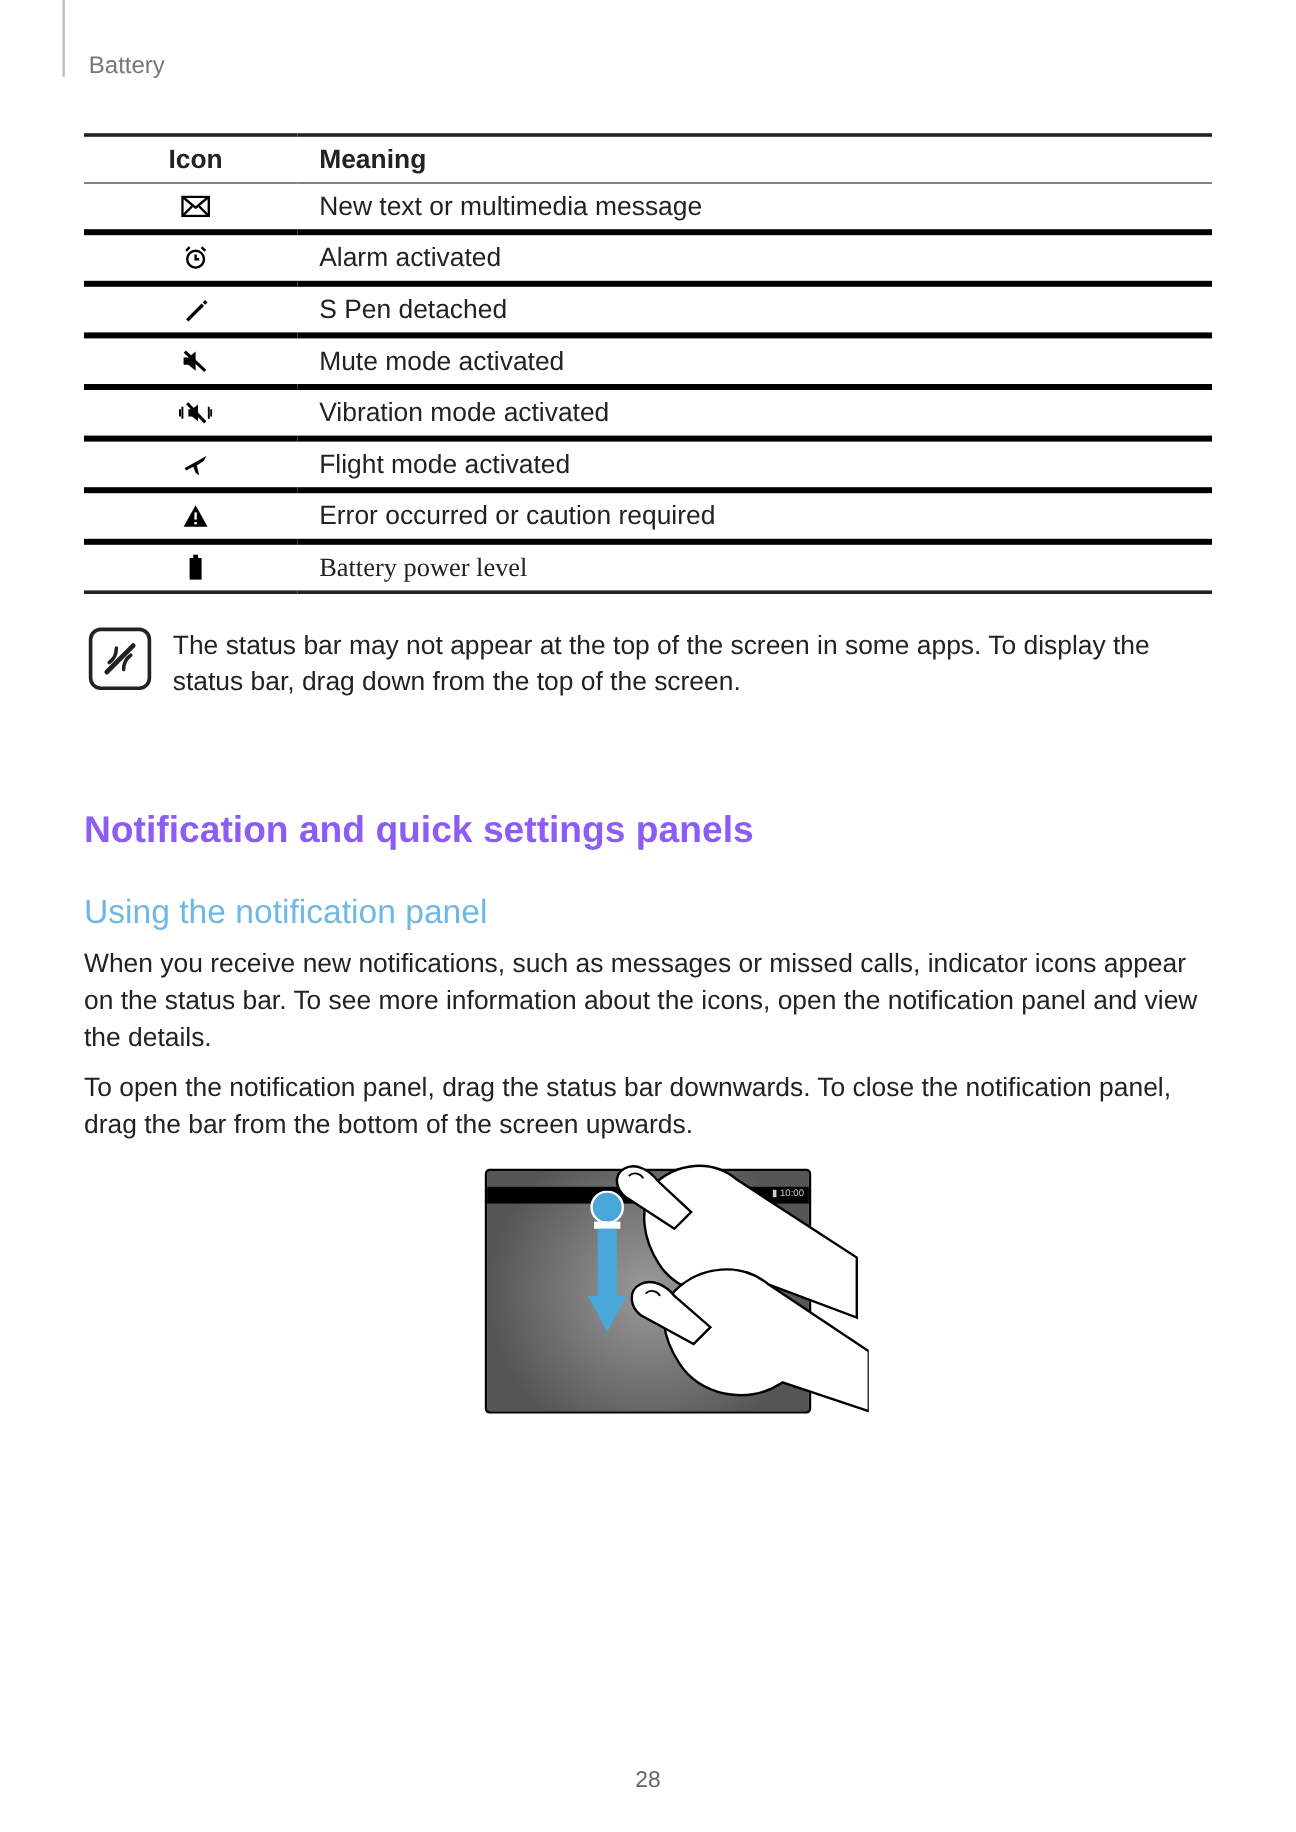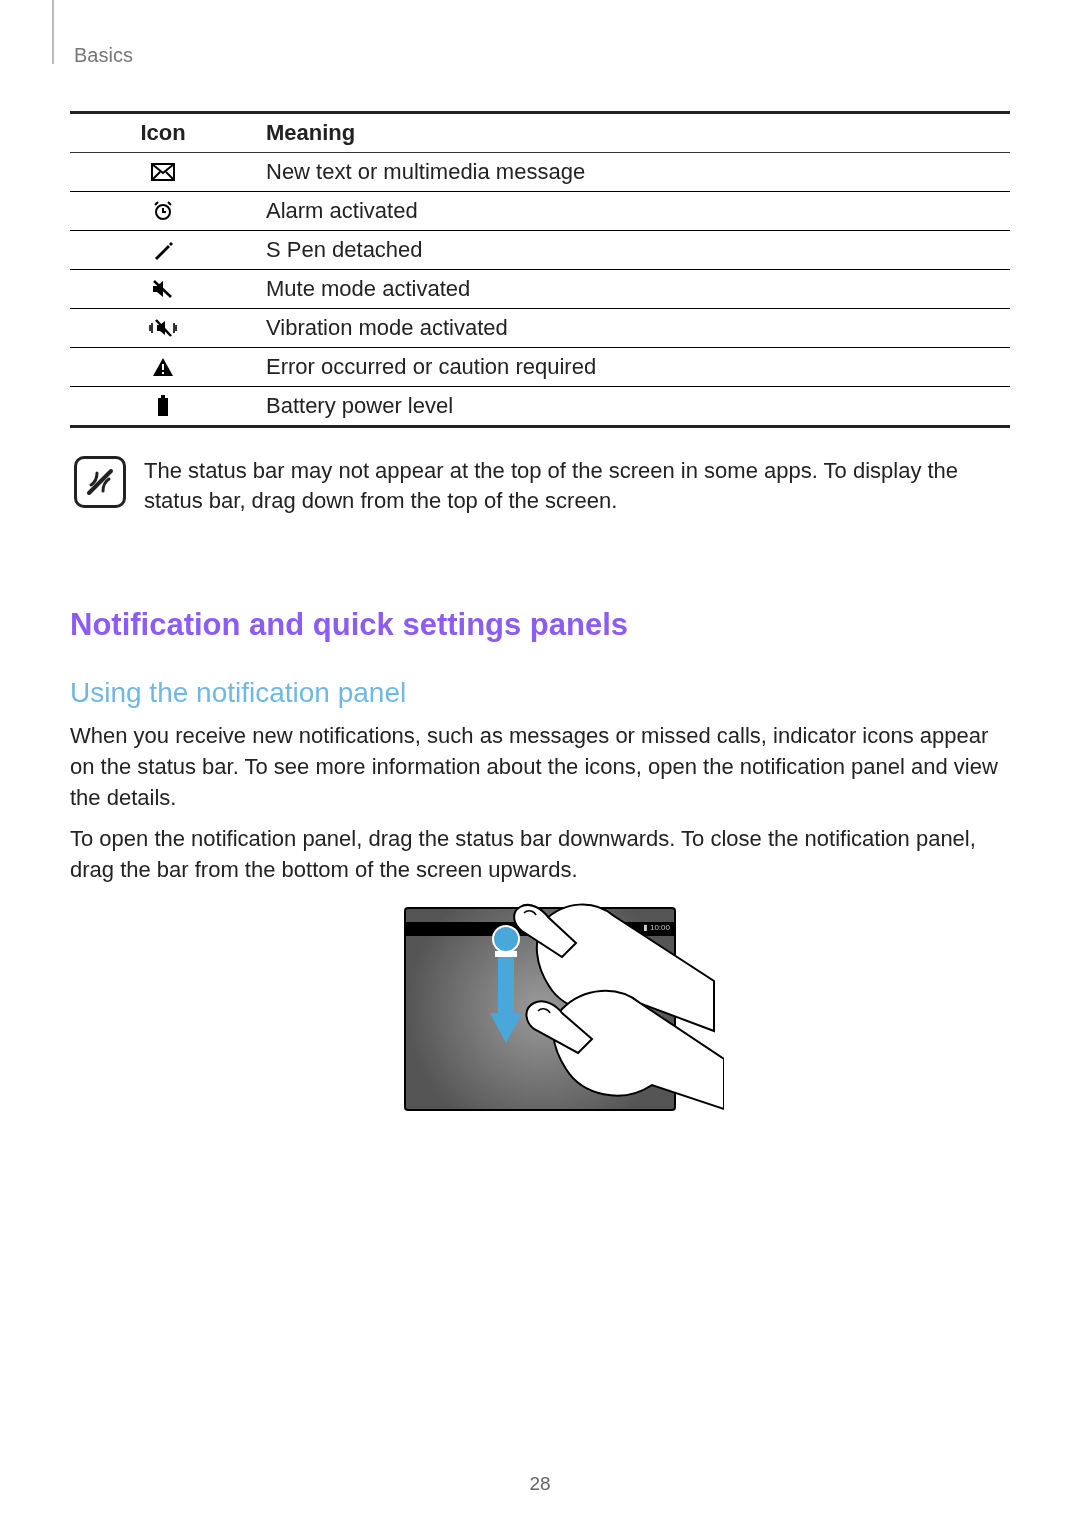--- a/index.html
+++ b/index.html
@@ -30,32 +30,33 @@
     margin: 14px 0 44px 4px;
   }
   table.icon-table {
     width: 100%;
     border-collapse: collapse;
   }
   table.icon-table th, table.icon-table td {
     text-align: left;
     font-size: 22px;
     padding: 6px 10px 6px 18px;
-    border-bottom: 1px solid #000000;
+    border-bottom: 5px solid #000000;
     vertical-align: middle;
     font-weight: 400;
   }
   table.icon-table thead th {
     border-top: 3px solid #222;
     border-bottom: 1px solid #333;
     font-weight: 700;
     color: #222;
   }
   table.icon-table tbody tr:last-child td {
     border-bottom: 3px solid #222;
+    font-family: Liberation Serif, serif;
   }
   table.icon-table .col-icon {
     width: 150px;
     text-align: center;
   }
   .note-box {
     display: flex;
     align-items: flex-start;
     gap: 18px;
     margin: 28px 0 14px 0;
@@ -144,21 +145,21 @@
 
   
   .row-icon svg { display: block; margin: 0 auto; }
 </style>
 </head>
 <body>
 
 <div class="page">
   <div class="binder"></div>
 
-  <div class="breadcrumb">Basics</div>
+  <div class="breadcrumb">Battery</div>
 
   <table class="icon-table">
     <thead>
       <tr>
         <th class="col-icon">Icon</th>
         <th>Meaning</th>
       </tr>
     </thead>
     <tbody>
       <tr>
@@ -201,20 +202,28 @@
       <tr>
         <td class="col-icon row-icon">
           <svg width="28" height="20" viewBox="0 0 28 20">
               <path d="M8 7 H11 L16 3 V17 L11 13 H8 Z" fill="#000"></path>
               <path d="M7 2 L22 18" stroke="#000" stroke-width="2.5"></path>
               <path d="M3 5 V15 M1 7 V13" stroke="#000" stroke-width="1.6"></path>
               <path d="M25 5 V15 M27 7 V13" stroke="#000" stroke-width="1.6"></path>
             </svg>
         </td>
         <td>Vibration mode activated</td>
+      </tr>
+      <tr>
+        <td class="col-icon row-icon">
+          <svg width="22" height="22" viewBox="0 0 22 22">
+              <path d="M2 14 L20 4 L18 8 L12 12 L14 20 L11 18 L9 13 L3 16 Z" fill="#000"></path>
+            </svg>
+        </td>
+        <td>Flight mode activated</td>
       </tr>
       <tr>
         <td class="col-icon row-icon">
           <svg width="22" height="20" viewBox="0 0 22 20">
               <path d="M11 1 L21 19 H1 Z" fill="#000"></path>
               <rect x="10" y="7" width="2" height="6" fill="#fff"></rect>
               <rect x="10" y="15" width="2" height="2" fill="#fff"></rect>
             </svg>
         </td>
         <td>Error occurred or caution required</td>

